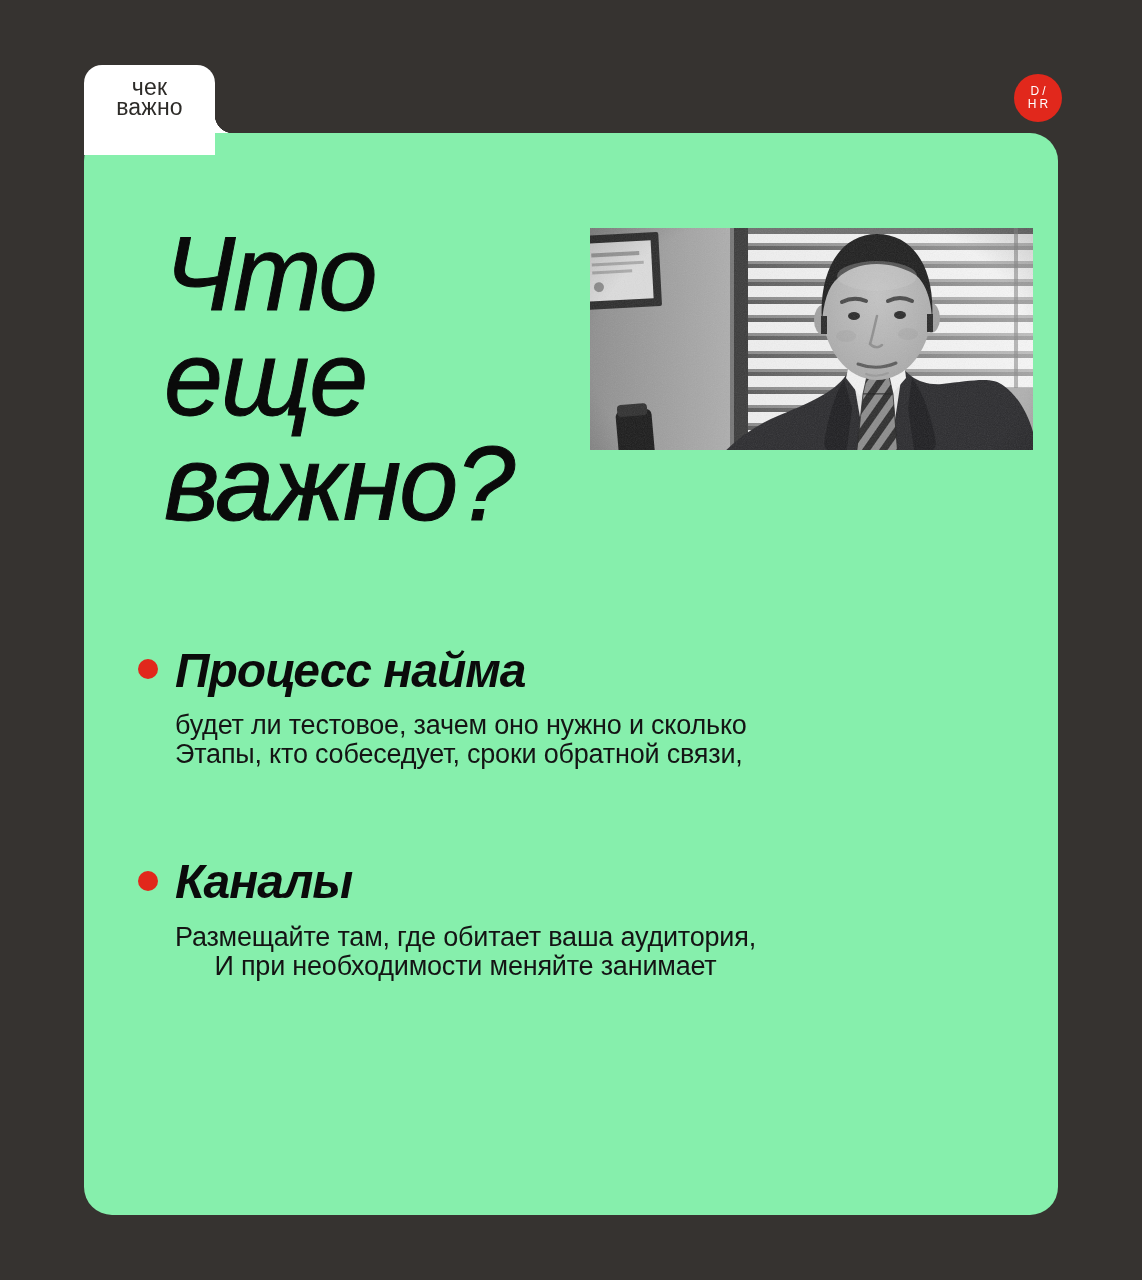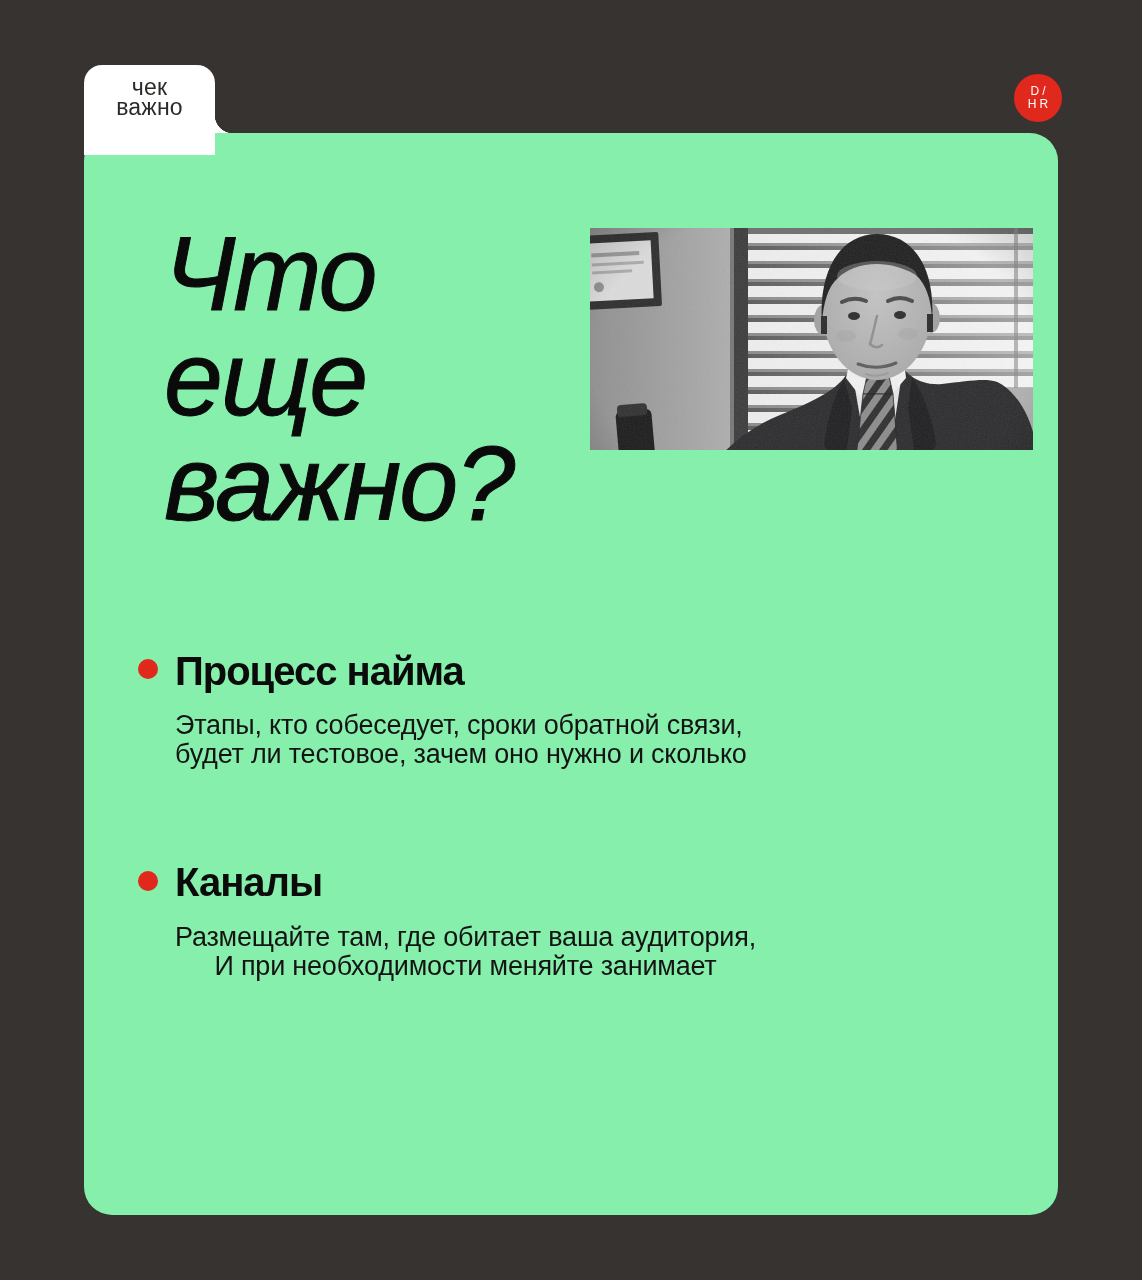--- a/index.html
+++ b/index.html
@@ -43,22 +43,22 @@
   .photo{position:absolute;left:477px;top:95px;width:443px;height:222px;overflow:hidden;margin-left:29px;}
   .photo svg{display:block;}
   
   .item{display:contents;}
   .dot{
     position:absolute;left:54px;width:20px;height:20px;border-radius:50%;
     background:#e1281c;
   }
   .d1{top:526px;} .d2{top:738px;}
   .item-title{
-    position:absolute;left:91px;font-size:40px;line-height:52px;font-weight:700;
-    color:#0b0b0b;letter-spacing:-1px;white-space:nowrap;
+    position:absolute;left:91px;font-size:48px;line-height:52px;font-weight:700;
+    color:#0b0b0b;letter-spacing:-1px;white-space:nowrap;font-style:italic;
   }
   .t1{top:512px;} .t2{top:723px;}
   .item-body{
     position:absolute;left:91px;font-size:27px;line-height:29px;font-weight:400;
     color:#141414;letter-spacing:-0.2px;white-space:nowrap;
   }
   .bd1{top:578px;} .bd2{top:790px;text-align:center;}
 </style>
 </head>
 <body>
@@ -190,22 +190,22 @@
 
         <text x="243.5" y="295.5" text-anchor="middle" font-family="Liberation Sans, sans-serif" font-size="21.5" fill="#111111" opacity="0.8">Too Much Information.</text>
         <text x="242" y="294" text-anchor="middle" font-family="Liberation Sans, sans-serif" font-size="21.5" letter-spacing="0.3" fill="#f7f7f7">Too Much Information.</text>
       </svg>
     </div>
 
     <div class="item">
       <span class="dot d1"></span>
       <div class="item-title t1">Процесс найма</div>
       <div class="item-body bd1">
+        <div>будет ли тестовое, зачем оно нужно и сколько</div>
         <div>Этапы, кто собеседует, сроки обратной связи,</div>
-        <div>будет ли тестовое, зачем оно нужно и сколько</div>
       </div>
     </div>
 
     <div class="item">
       <span class="dot d2"></span>
       <div class="item-title t2">Каналы</div>
       <div class="item-body bd2">
         <div>Размещайте там, где обитает ваша аудитория,</div>
         <div>И при необходимости меняйте занимает</div>
       </div>

